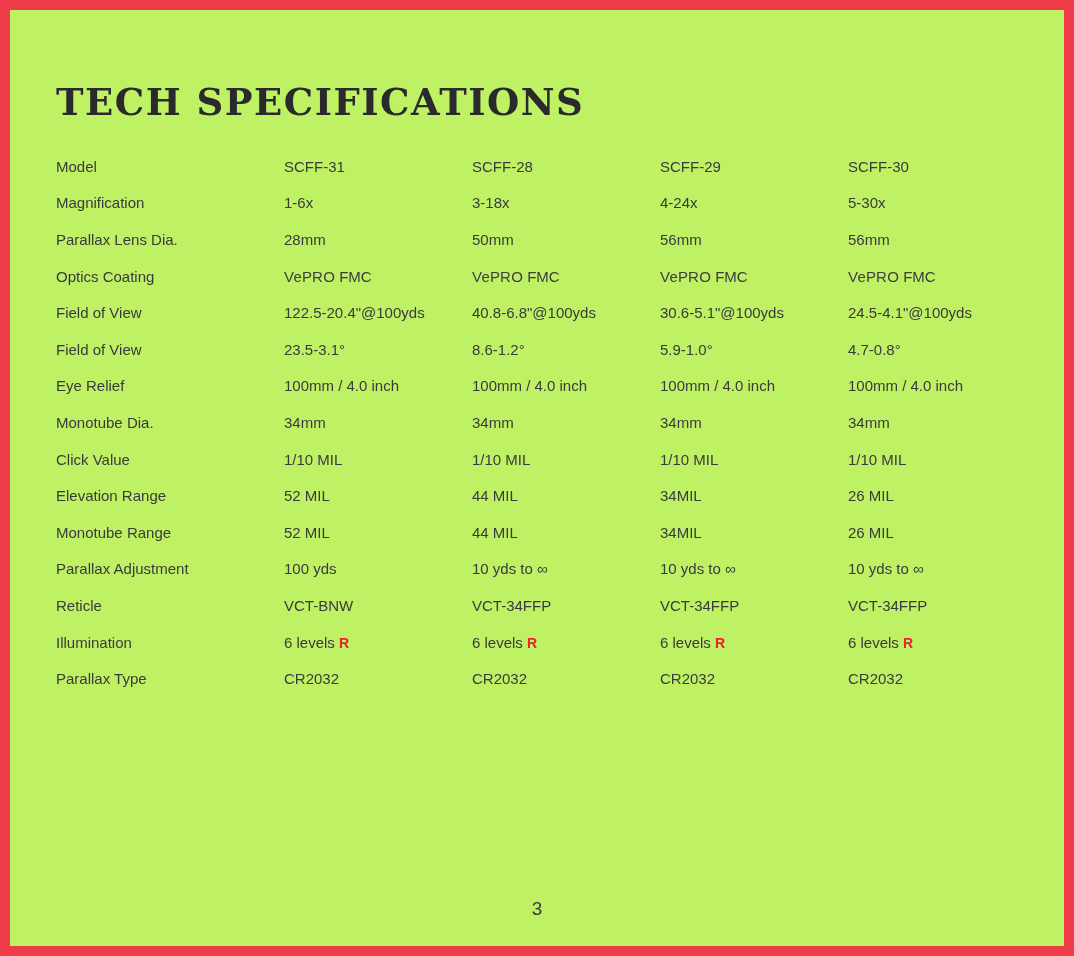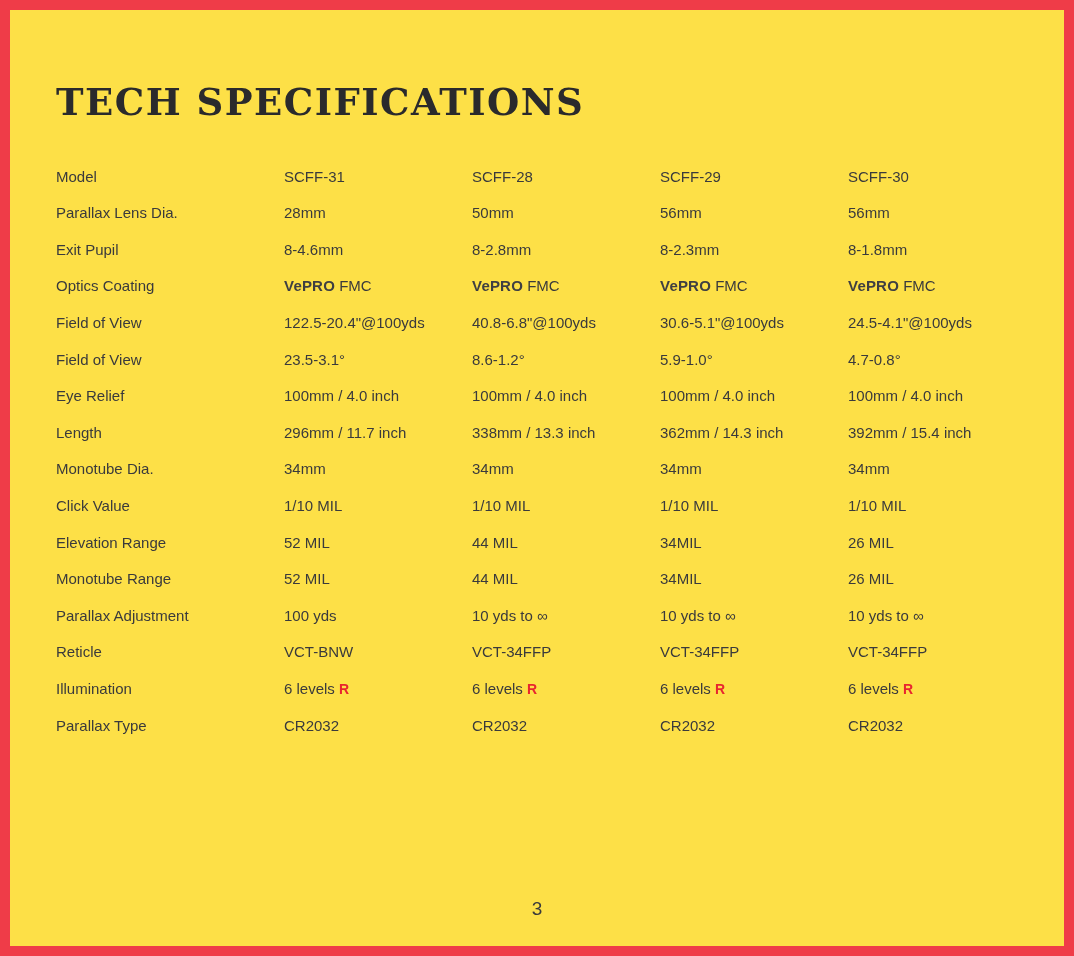--- a/index.html
+++ b/index.html
@@ -14,21 +14,21 @@
     height: 956px;
     background: #ef3c48;
     box-sizing: border-box;
     padding: 10px;
     overflow: hidden;
   }
   #sheet {
     position: relative;
     width: 1054px;
     height: 936px;
-    background: #fde047;
+    background: #bef264;
     box-sizing: border-box;
     overflow: hidden;
   }
   #title {
     position: absolute;
     left: 46px;
     top: 70px;
     font-family: "DejaVu Serif", serif;
     font-weight: bold;
     font-size: 37px;
@@ -37,33 +37,33 @@
     white-space: nowrap;
   }
   #table {
     position: absolute;
     left: 46px;
     top: 138px;
     width: 980px;
   }
   .row {
     display: flex;
-    align-items: flex-end;
+    align-items: center;
     height: 36.6px;
   }
   .cell {
     font-size: 15px;
     color: #3a3a3c;
     white-space: nowrap;
     overflow: visible;
   }
   .c-label { width: 228px; }
   .c-val   { width: 188px; }
   .brand {
-    font-weight: bold;
+    font-weight: normal;
     color: #3f3f42;
     letter-spacing: 0.2px;
   }
   .r-mark {
     color: #e8252f;
     font-weight: bold;
     font-size: 14px;
   }
   #page-number {
     position: absolute;
@@ -86,36 +86,36 @@
     <div id="table">
 
       <div class="row">
         <div class="cell c-label">Model</div>
         <div class="cell c-val">SCFF-31</div>
         <div class="cell c-val">SCFF-28</div>
         <div class="cell c-val">SCFF-29</div>
         <div class="cell c-val">SCFF-30</div>
       </div>
 
+      <div class="row">
+        <div class="cell c-label">Magnification</div>
+        <div class="cell c-val">1-6x</div>
+        <div class="cell c-val">3-18x</div>
+        <div class="cell c-val">4-24x</div>
+        <div class="cell c-val">5-30x</div>
+      </div>
 
       <div class="row">
         <div class="cell c-label">Parallax Lens Dia.</div>
         <div class="cell c-val">28mm</div>
         <div class="cell c-val">50mm</div>
         <div class="cell c-val">56mm</div>
         <div class="cell c-val">56mm</div>
       </div>
 
-      <div class="row">
-        <div class="cell c-label">Exit Pupil</div>
-        <div class="cell c-val">8-4.6mm</div>
-        <div class="cell c-val">8-2.8mm</div>
-        <div class="cell c-val">8-2.3mm</div>
-        <div class="cell c-val">8-1.8mm</div>
-      </div>
 
       <div class="row">
         <div class="cell c-label">Optics Coating</div>
         <div class="cell c-val"><span class="brand">VePRO</span><span> FMC</span></div>
         <div class="cell c-val"><span class="brand">VePRO</span><span> FMC</span></div>
         <div class="cell c-val"><span class="brand">VePRO</span><span> FMC</span></div>
         <div class="cell c-val"><span class="brand">VePRO</span><span> FMC</span></div>
       </div>
 
       <div class="row">
@@ -135,27 +135,20 @@
       </div>
 
       <div class="row">
         <div class="cell c-label">Eye Relief</div>
         <div class="cell c-val">100mm / 4.0 inch</div>
         <div class="cell c-val">100mm / 4.0 inch</div>
         <div class="cell c-val">100mm / 4.0 inch</div>
         <div class="cell c-val">100mm / 4.0 inch</div>
       </div>
 
-      <div class="row">
-        <div class="cell c-label">Length</div>
-        <div class="cell c-val">296mm / 11.7 inch</div>
-        <div class="cell c-val">338mm / 13.3 inch</div>
-        <div class="cell c-val">362mm / 14.3 inch</div>
-        <div class="cell c-val">392mm / 15.4 inch</div>
-      </div>
 
 
       <div class="row">
         <div class="cell c-label">Monotube Dia.</div>
         <div class="cell c-val">34mm</div>
         <div class="cell c-val">34mm</div>
         <div class="cell c-val">34mm</div>
         <div class="cell c-val">34mm</div>
       </div>
 

